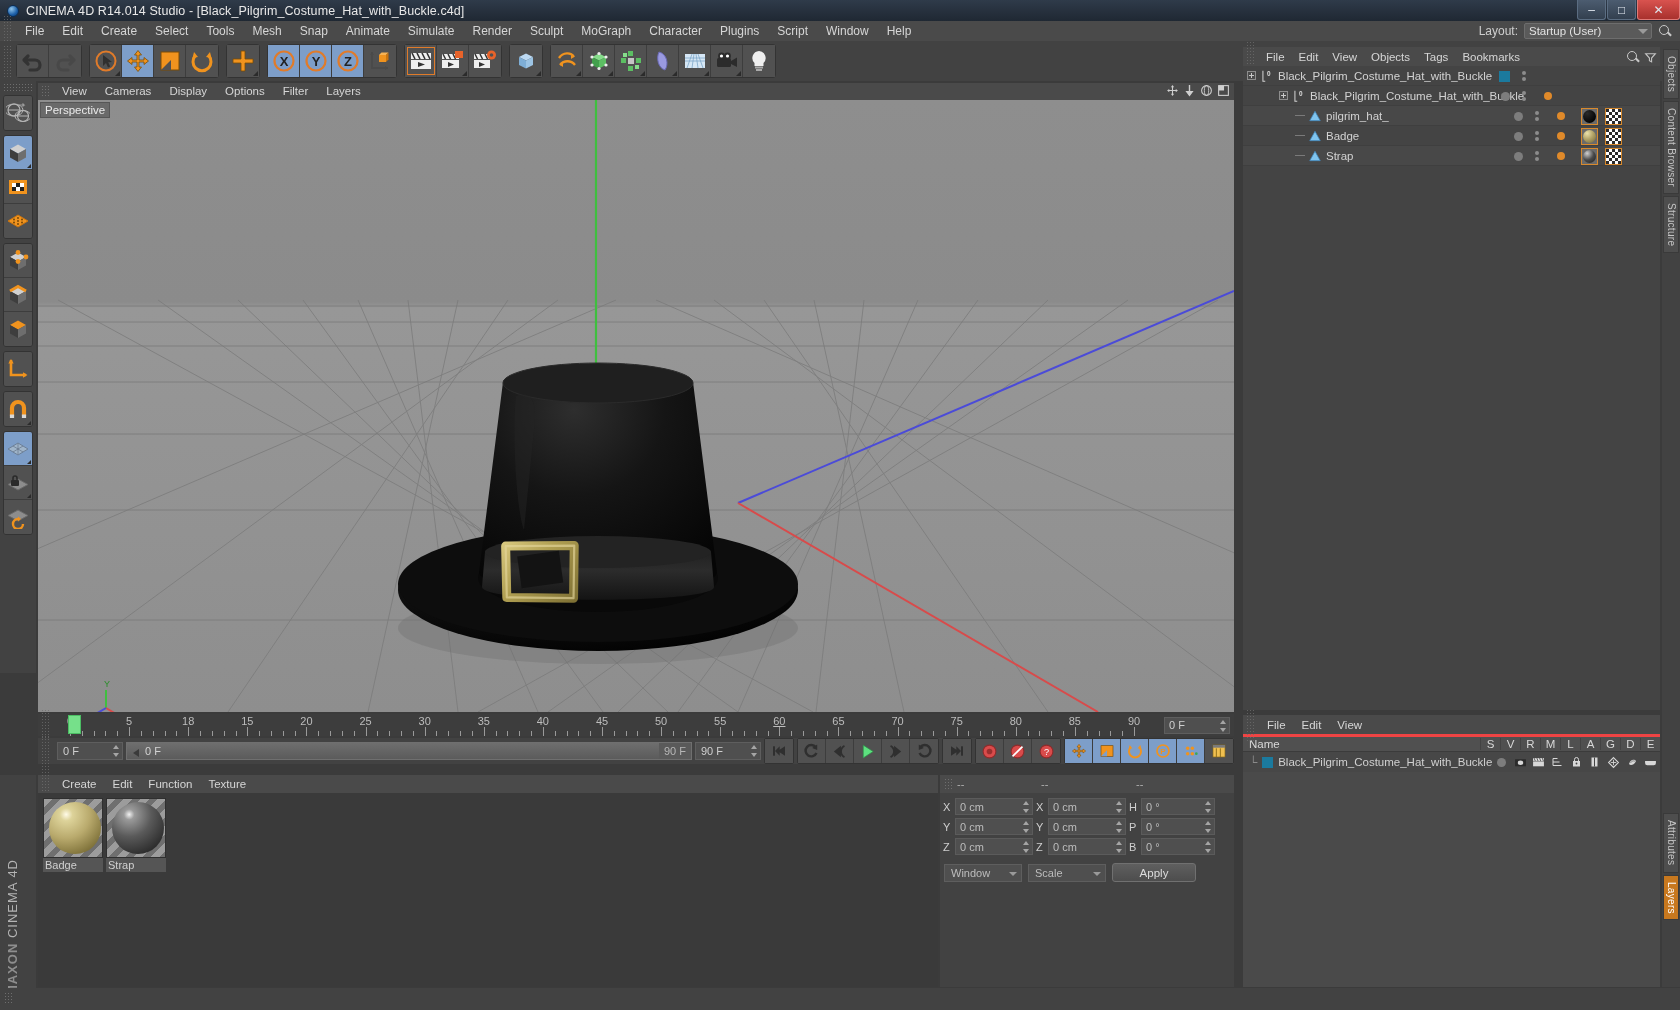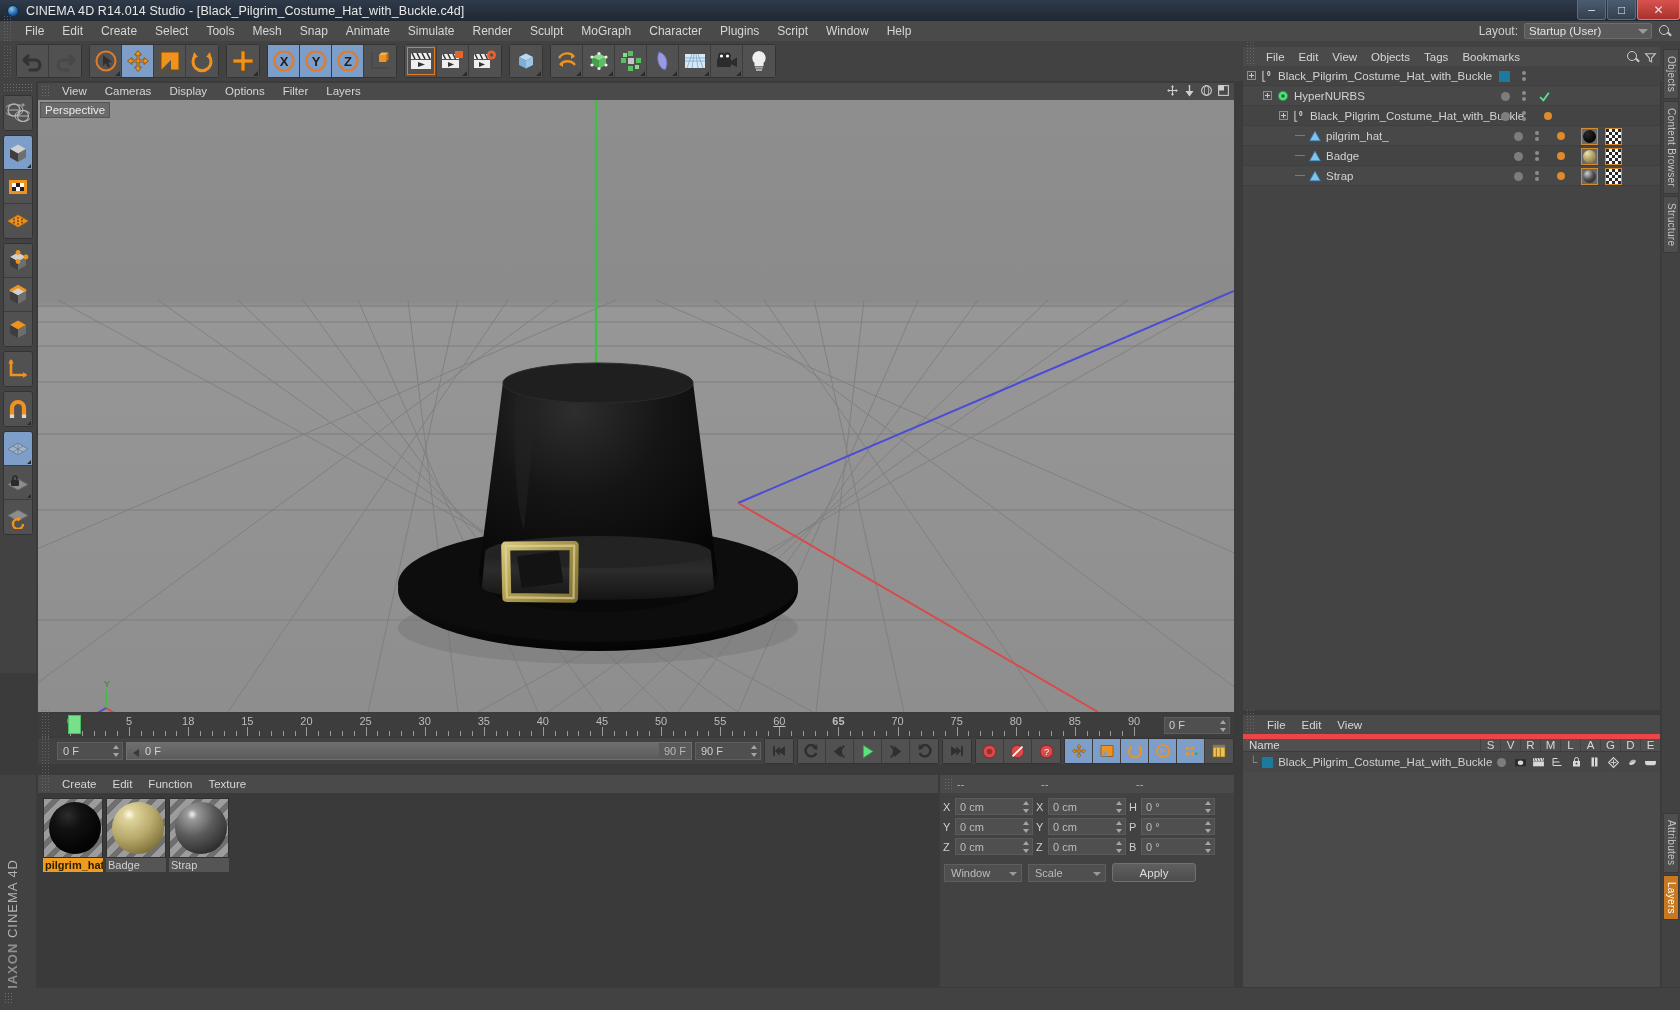--- a/index.html
+++ b/index.html
@@ -306,21 +306,21 @@
 
   
   .layermgr {
     position: absolute; left: 1243px; top: 715px; width: 417px; height: 272px;
     background: #4a4a4a;
   }
   .lm-menu { height: 19px; display: flex; align-items: center; background: #4a4a4a; }
   .lm-menu .mi { padding: 0 8px; font-size: 11.5px; color: #d6d6d6; }
   .lm-head {
     height: 18px; background: #505050; display: flex; align-items: center;
-    border-top: 5px solid #ef4444; border-bottom: 1px solid #3b3b3b;
+    border-top: 3px solid #ef4444; border-bottom: 1px solid #3b3b3b;
     font-size: 11.5px; color: #d8d8d8;
   }
   .lm-head .nm { padding-left: 6px; flex: 1; }
   .lm-col { width: 20px; text-align: center; border-left: 1px solid #434343; }
   .lm-row { height: 20px; display: flex; align-items: center; font-size: 11.5px; color: #d0d0d0; background: #474747; }
   .lm-row .nm { padding-left: 6px; flex: 1; display: flex; align-items: center; gap: 5px; }
   .lm-cell { width: 20px; display: flex; align-items: center; justify-content: center; }
 
   
   .rdock {
@@ -926,21 +926,21 @@
         <div class="tl-tick" style="left: 689.867px; height: 5px;"></div>
         <div class="tl-tick" style="left: 701.689px; height: 5px;"></div>
         <div class="tl-tick" style="left: 713.511px; height: 5px;"></div>
         <div class="tl-tick" style="left: 725.333px; height: 9px;"></div>
         <div class="tl-num" style="left: 725.333px; text-decoration: underline;">60</div>
         <div class="tl-tick" style="left: 737.156px; height: 5px;"></div>
         <div class="tl-tick" style="left: 748.978px; height: 5px;"></div>
         <div class="tl-tick" style="left: 760.8px; height: 5px;"></div>
         <div class="tl-tick" style="left: 772.622px; height: 5px;"></div>
         <div class="tl-tick" style="left: 784.444px; height: 9px;"></div>
-        <div class="tl-num" style="left: 784.444px; font-weight: bold;">65</div>
+        <div class="tl-num" style="left: 784.444px;">65</div>
         <div class="tl-tick" style="left: 796.267px; height: 5px;"></div>
         <div class="tl-tick" style="left: 808.089px; height: 5px;"></div>
         <div class="tl-tick" style="left: 819.911px; height: 5px;"></div>
         <div class="tl-tick" style="left: 831.733px; height: 5px;"></div>
         <div class="tl-tick" style="left: 843.556px; height: 9px;"></div>
         <div class="tl-num" style="left: 843.556px;">70</div>
         <div class="tl-tick" style="left: 855.378px; height: 5px;"></div>
         <div class="tl-tick" style="left: 867.2px; height: 5px;"></div>
         <div class="tl-tick" style="left: 879.022px; height: 5px;"></div>
         <div class="tl-tick" style="left: 890.844px; height: 5px;"></div>
@@ -1110,26 +1110,20 @@
   <div class="matmgr">
     <div class="mm-menu">
       <div class="grip"></div>
       <div class="mi">Create</div>
       <div class="mi">Edit</div>
       <div class="mi">Function</div>
       <div class="mi">Texture</div>
     </div>
     <div class="mm-body">
 
-      <div class="mat-cell">
-        <div class="mat-thumb">
-          <div class="mat-sphere" style="background: radial-gradient(circle at 36% 26%, #2c2c2c 0%, #111 28%, #050505 65%, #000 100%);"></div>
-        </div>
-        <div class="mat-name selected">pilgrim_hat</div>
-      </div>
 
       <div class="mat-cell">
         <div class="mat-thumb">
           <div class="mat-sphere" style="background: radial-gradient(circle at 33% 24%, #fffbe8 0%, #ddd39a 12%, #b9aa6d 45%, #7e7139 80%, #4a4220 100%);"></div>
         </div>
         <div class="mat-name">Badge</div>
       </div>
 
       <div class="mat-cell">
         <div class="mat-thumb">
@@ -1247,44 +1241,20 @@
         <span class="om-right">
           <span class="dot-blue" style="margin-right:8px"></span>
           <span class="dots2">
               <i></i>
               <i></i>
             </span>
           <span style="width:130px"></span>
         </span>
       </div>
 
-      <div class="om-row alt">
-        <span class="tree" style="padding-left:20px">
-          <span class="om-plus"></span>
-          <span class="om-icon">
-            <svg width="14" height="14" viewBox="0 0 24 24">
-                <circle cx="12" cy="12" r="8" fill="#4fe07a" stroke="#2d8f48" stroke-width="1.4"></circle>
-                <circle cx="12" cy="12" r="3" fill="#1f6b33"></circle>
-              </svg>
-          </span>
-        </span>
-        <span>HyperNURBS</span>
-        <span class="om-right">
-          <span class="dot-grey" style="margin-right:8px"></span>
-          <span class="dots2">
-              <i></i>
-              <i></i>
-            </span>
-          <span style="width:8px"></span>
-          <svg width="13" height="13" viewBox="0 0 24 24">
-              <path d="M4 13 L10 19 L20 5" fill="none" stroke="#5ae08f" stroke-width="3.4"></path>
-            </svg>
-          <span style="width:109px"></span>
-        </span>
-      </div>
 
       <div class="om-row">
         <span class="tree" style="padding-left:36px">
           <span class="om-plus"></span>
           <span class="om-icon">
             <svg width="14" height="14" viewBox="0 0 24 24">
                 <path d="M5 3 V21 H9" fill="none" stroke="#cfcfcf" stroke-width="1.8"></path>
                 <text x="12" y="12" font-size="11" font-weight="bold" fill="#dfdfdf" font-family="Liberation Sans">0</text>
               </svg>
           </span>

